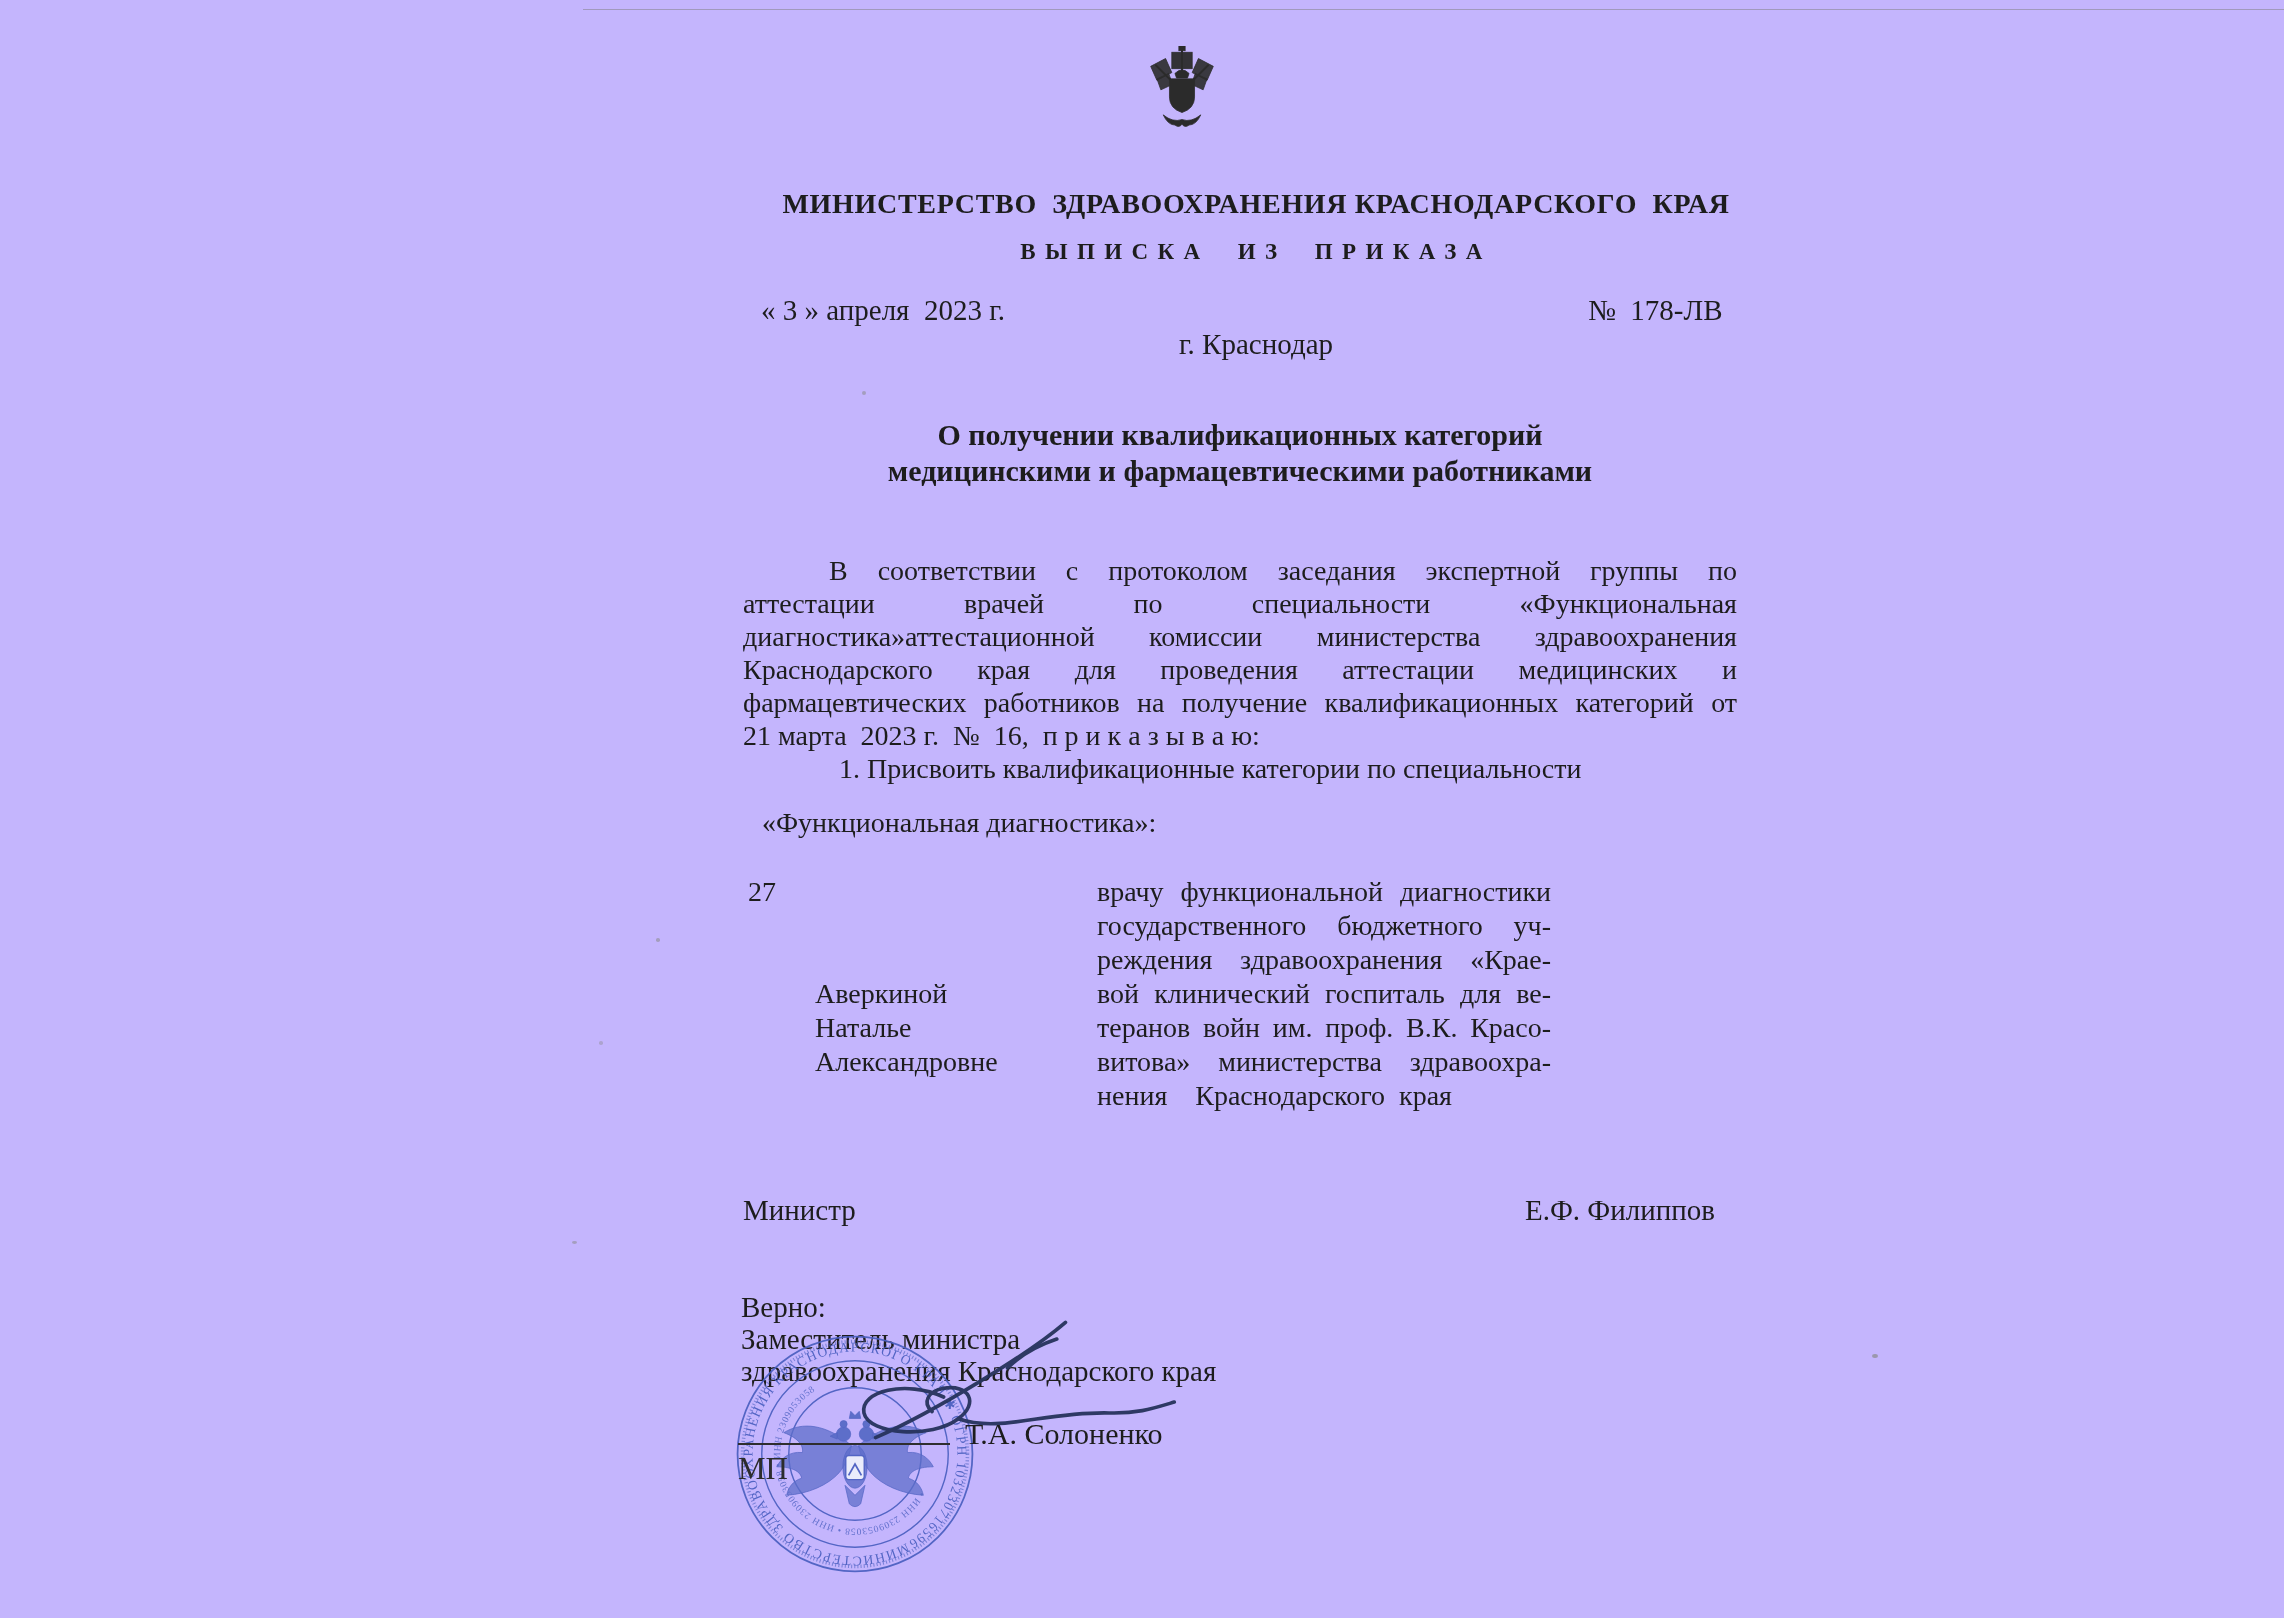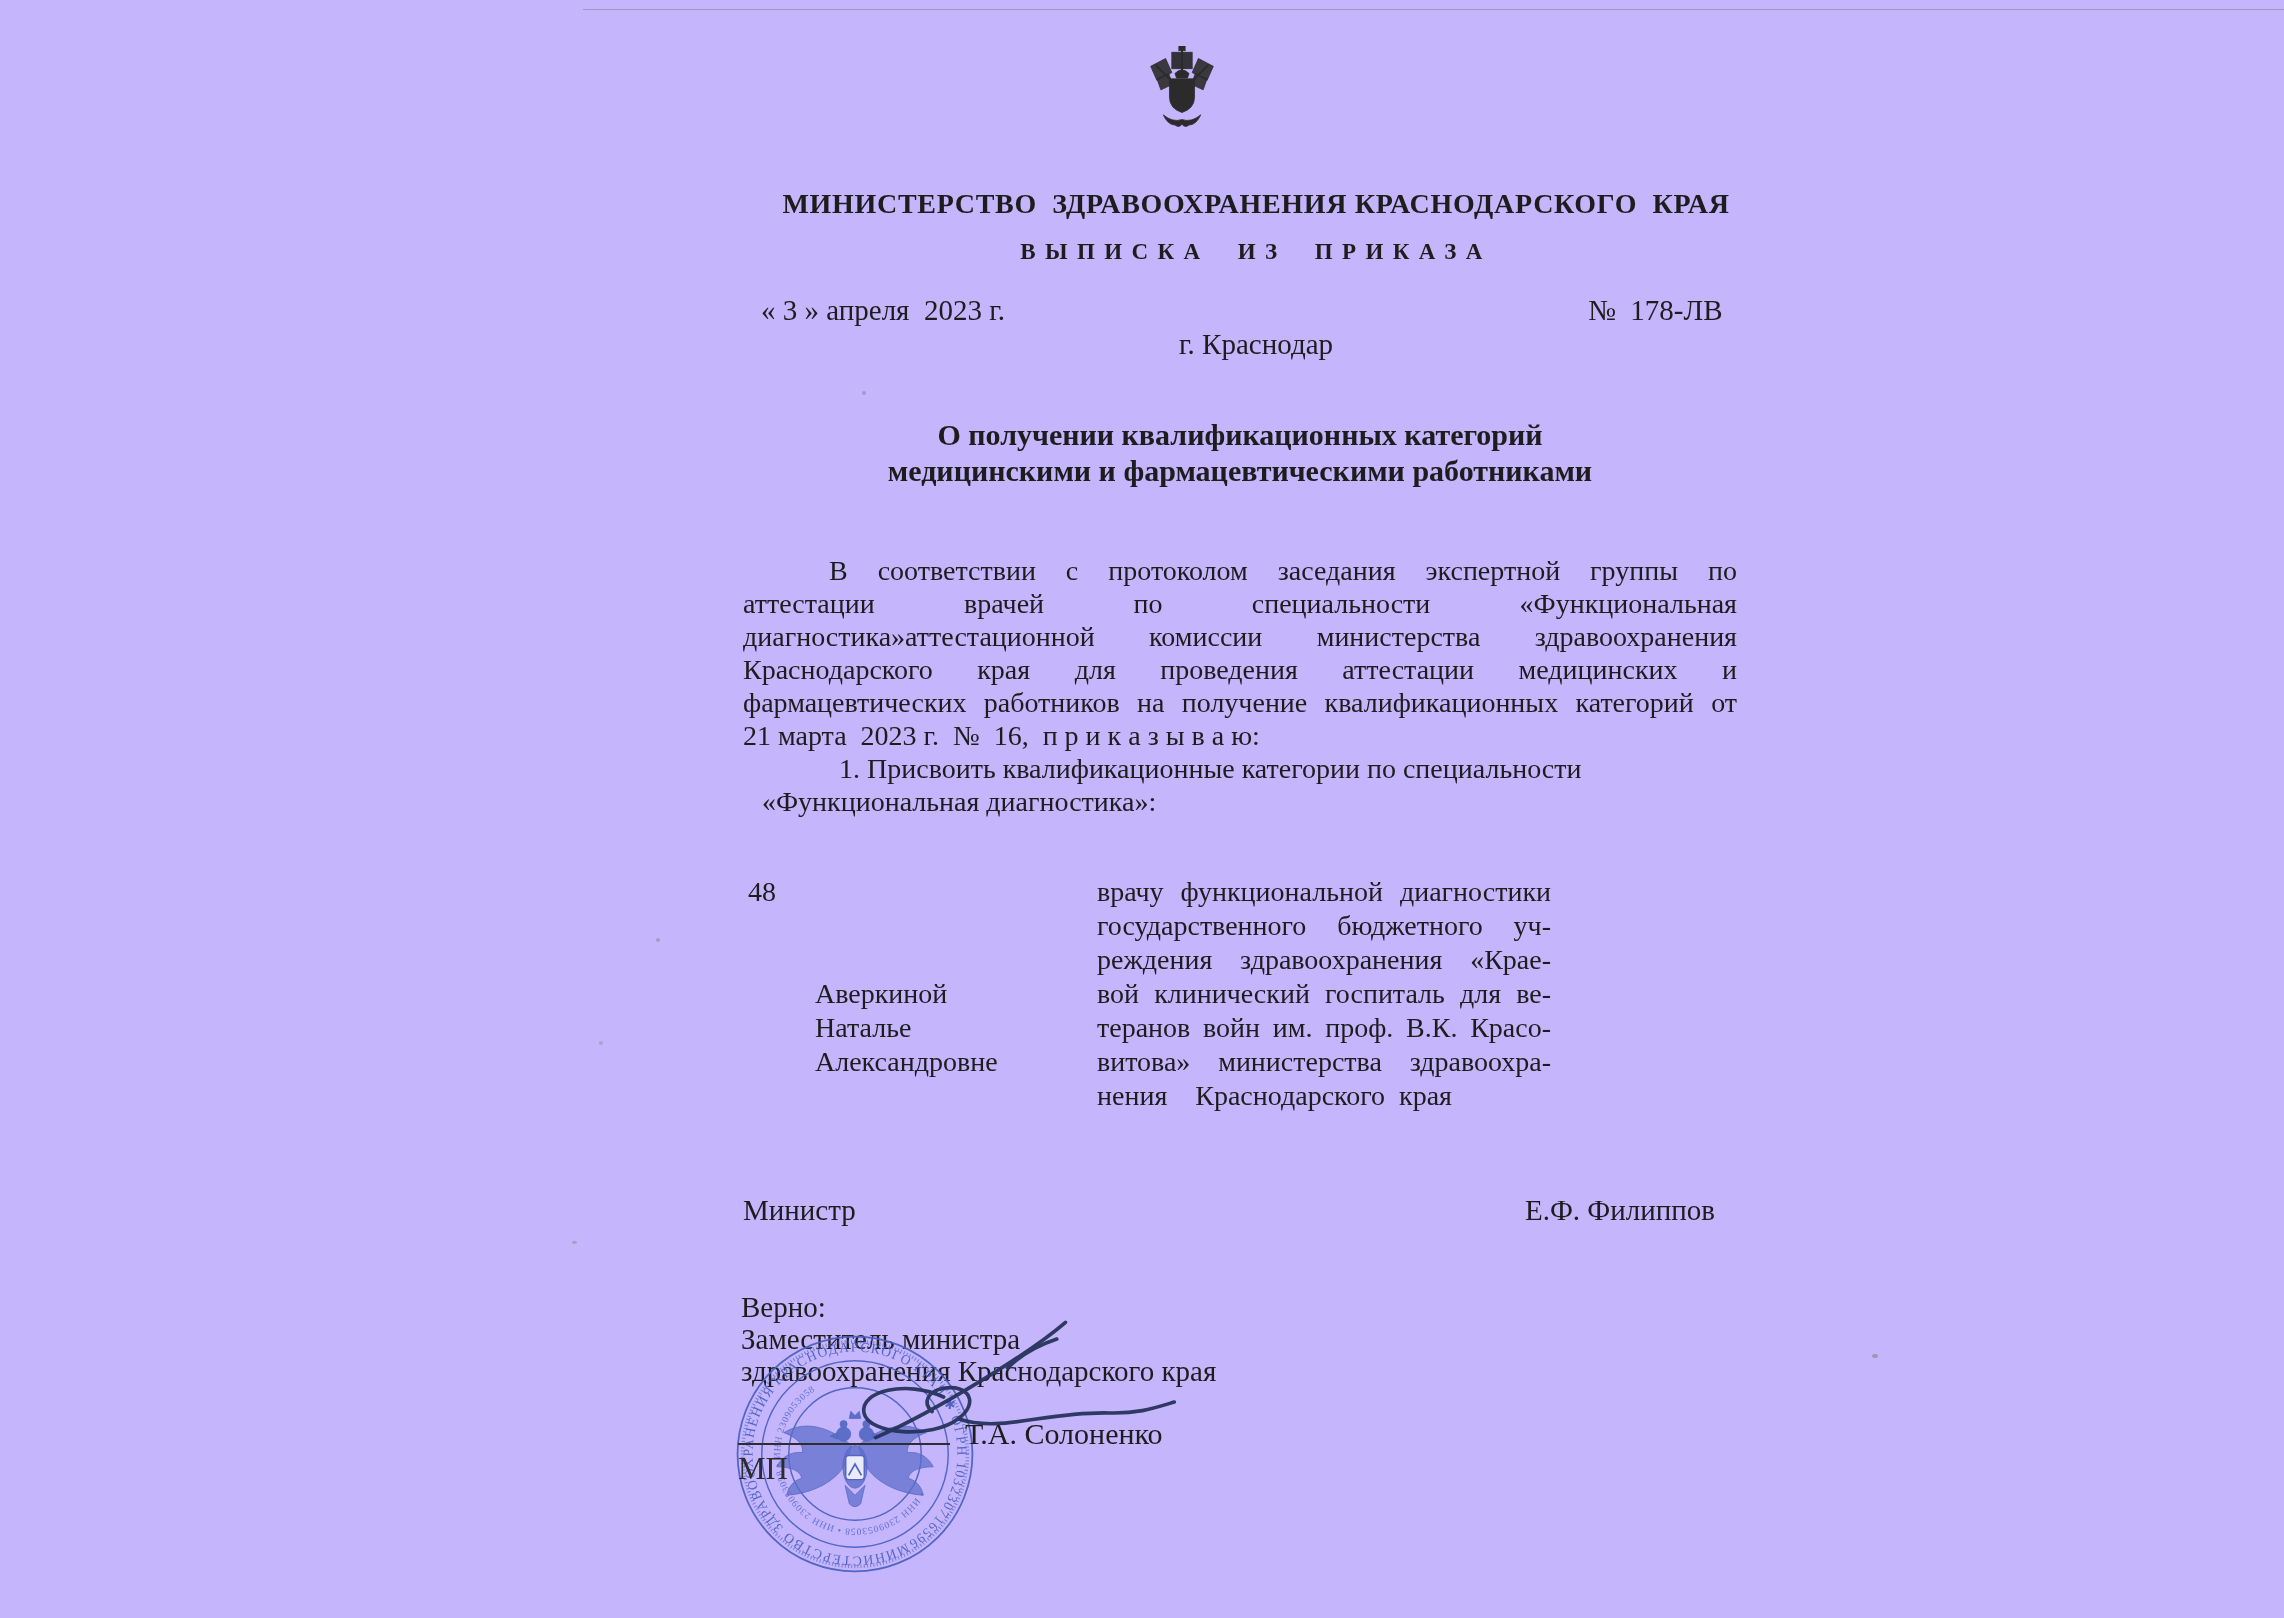--- a/index.html
+++ b/index.html
@@ -21,21 +21,21 @@
   .city{top:328px;font-size:29px;}
   
   .title{left:743px;top:417px;width:994px;text-align:center;font-size:30px;font-weight:bold;line-height:36px;}
   
   .para{left:743px;top:554px;width:994px;font-size:28px;line-height:33px;}
   .para .line{text-align:justify;text-align-last:justify;}
   .para .line:nth-child(1){text-indent:86px;}
   .para .line:nth-child(6),.para .line:nth-child(7),.para .line:nth-child(8){text-align:left;text-align-last:auto;}
   .para .line:nth-child(6){white-space:pre;}
   .para .line:nth-child(7){text-indent:96px;}
-  .para .line:nth-child(8){padding-left:19px;}
+  .para .line:nth-child(8){padding-left:19px;margin-top:21px;}
   
   .assign{left:743px;top:875px;width:994px;height:239px;font-size:28px;line-height:34px;}
   .col-num{position:absolute;left:5px;top:0;}
   .col-name{position:absolute;left:72px;top:0;width:275px;white-space:pre;}
   .col-pos{position:absolute;left:354px;top:0;width:454px;}
   .col-pos .line{text-align:justify;text-align-last:justify;}
   .col-pos .line:last-child{text-align:left;text-align-last:auto;white-space:pre;}
   .col-cat{position:absolute;left:854px;top:0;width:141px;white-space:pre;}
   
   .ministerrow{left:743px;top:1194px;width:994px;display:flex;justify-content:space-between;font-size:29px;gap:12px;}
@@ -97,21 +97,21 @@
       <div class="line">аттестации врачей по специальности «Функциональная</div>
       <div class="line">диагностика»аттестационной комиссии министерства здравоохранения</div>
       <div class="line">Краснодарского края для проведения аттестации медицинских и</div>
       <div class="line">фармацевтических работников на получение квалификационных категорий от</div>
       <div class="line">21 марта  2023 г.  №  16,  п р и к а з ы в а ю:</div>
       <div class="line">1. Присвоить  квалификационные  категории  по специальности</div>
       <div class="line">«Функциональная диагностика»:</div>
     </div>
 
   <div class="abs assign">
-    <div class="col-num">48</div>
+    <div class="col-num">27</div>
     <div class="col-name">
       
     <div>Аверкиной</div><div>Наталье</div><div>Александровне</div></div>
     <div class="col-pos">
 
     <div class="line">врачу функциональной диагностики</div>
         <div class="line">государственного бюджетного уч-</div>
         <div class="line">реждения здравоохранения «Крае-</div>
         <div class="line">вой клинический госпиталь для ве-</div>
         <div class="line">теранов войн им. проф. В.К. Красо-</div>

